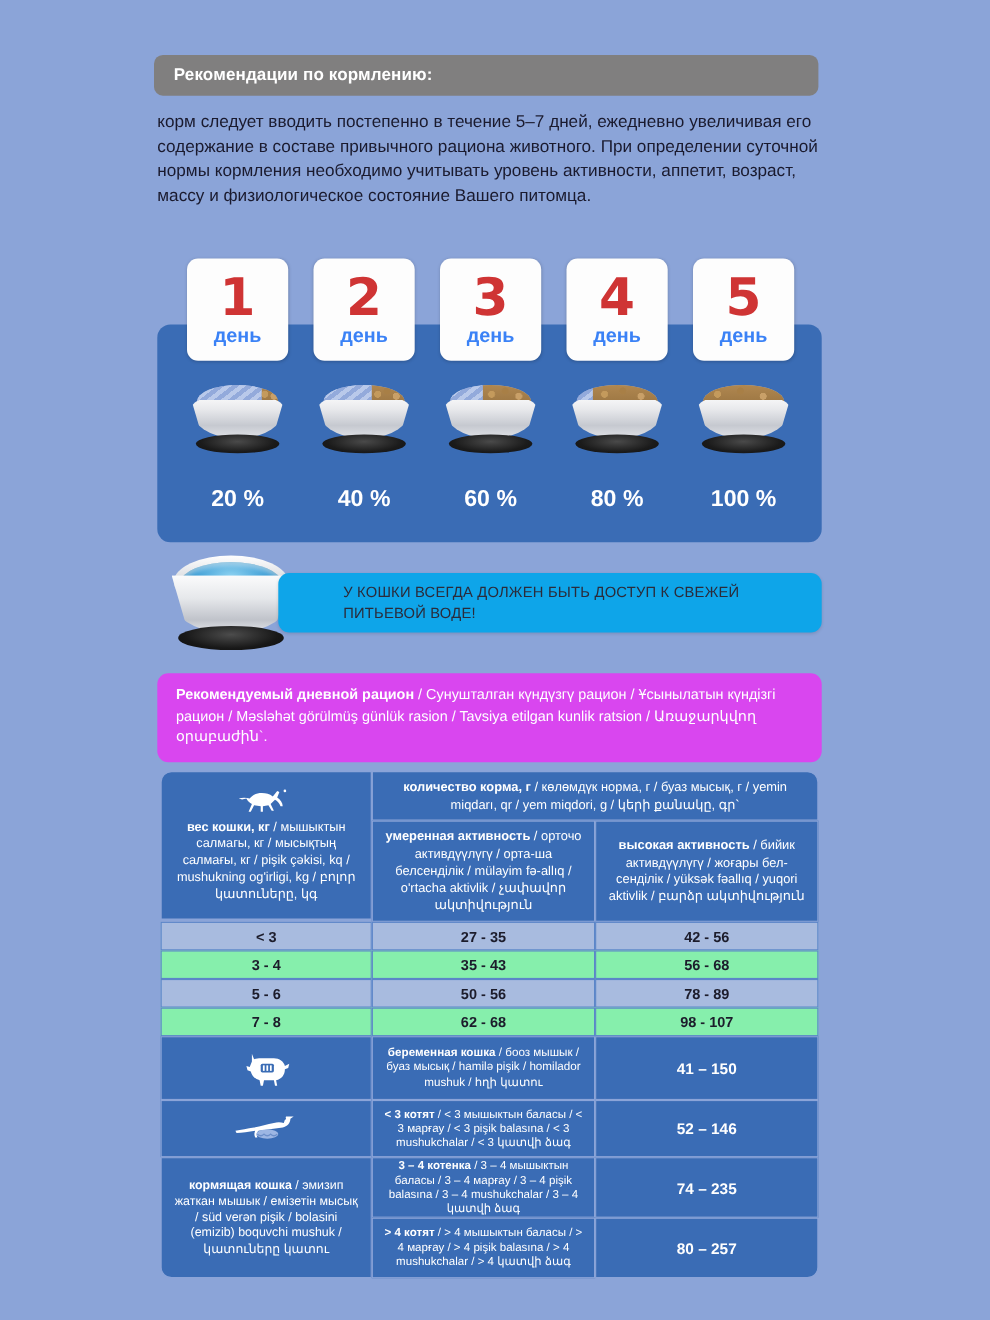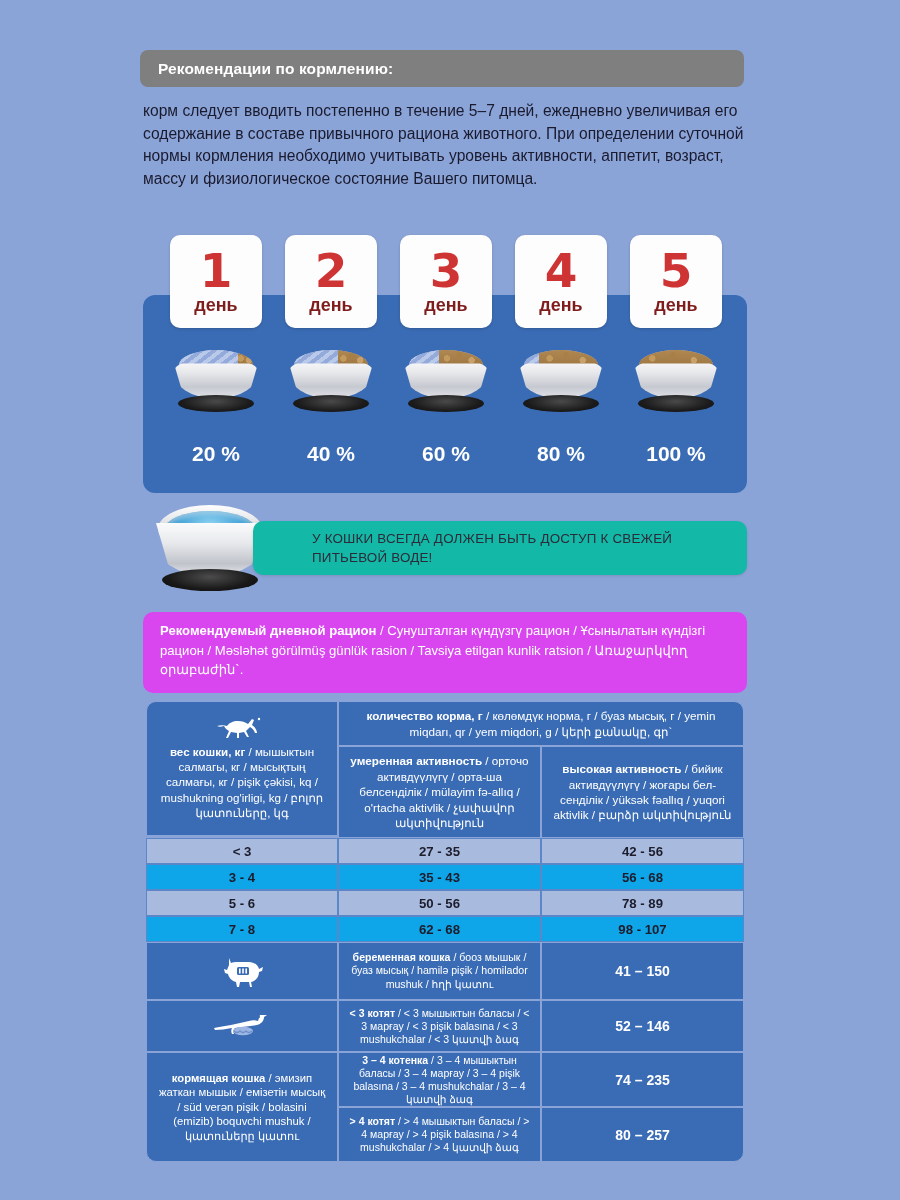--- a/index.html
+++ b/index.html
@@ -70,21 +70,21 @@
     box-shadow: 0 1px 3px rgba(0,0,0,0.18);
   }
   .day-num {
     color: #cf3434;
     font-size: 47px;
     font-weight: bold;
     line-height: 48px;
     font-family: "DejaVu Sans", sans-serif;
   }
   .day-lbl {
-    color: #7f1d1d;
+    color: #3b82f6;
     font-size: 18px;
     font-weight: bold;
     line-height: 22px;
     margin-top: -1px;
   }
 
   
   .bowls-row {
     position: absolute;
     left: 170px; top: 348px;
@@ -164,21 +164,21 @@
     color: #ffffff;
     font-size: 21px;
     font-weight: bold;
   }
 
   
   .water-note {
     position: absolute;
     left: 253px; top: 521px;
     width: 494px; height: 54px;
-    background: #14b8a6;
+    background: #0ea5e9;
     border-radius: 10px;
     display: flex; align-items: center;
     padding-left: 59px; padding-right: 16px;
     box-shadow: 0 1px 3px rgba(0,0,0,0.12);
   }
   .water-text {
     color: #2b2b3a;
     font-size: 13.4px;
     line-height: 19px;
     letter-spacing: 0.2px;
@@ -284,21 +284,21 @@
 
   
   .drow .cell {
     height: 26px;
     font-size: 13.2px;
     font-weight: bold;
     color: #1c1c2b;
     border: 1px solid #5b86c8;
   }
   .drow.alt .cell { background: #a8bbdf; }
-  .drow.plain .cell { background: #0ea5e9; }
+  .drow.plain .cell { background: #86efac; }
 
   
   .c-preg-label { flex-direction: column; padding: 6px 8px; font-size: 10.6px; line-height: 13.2px; text-align: center; }
   .c-preg-val { font-size: 14px; font-weight: bold; }
 
   .c-nurse-label {
     flex-direction: column;
     padding: 8px 9px;
     font-size: 11.3px;
     line-height: 14.6px;

